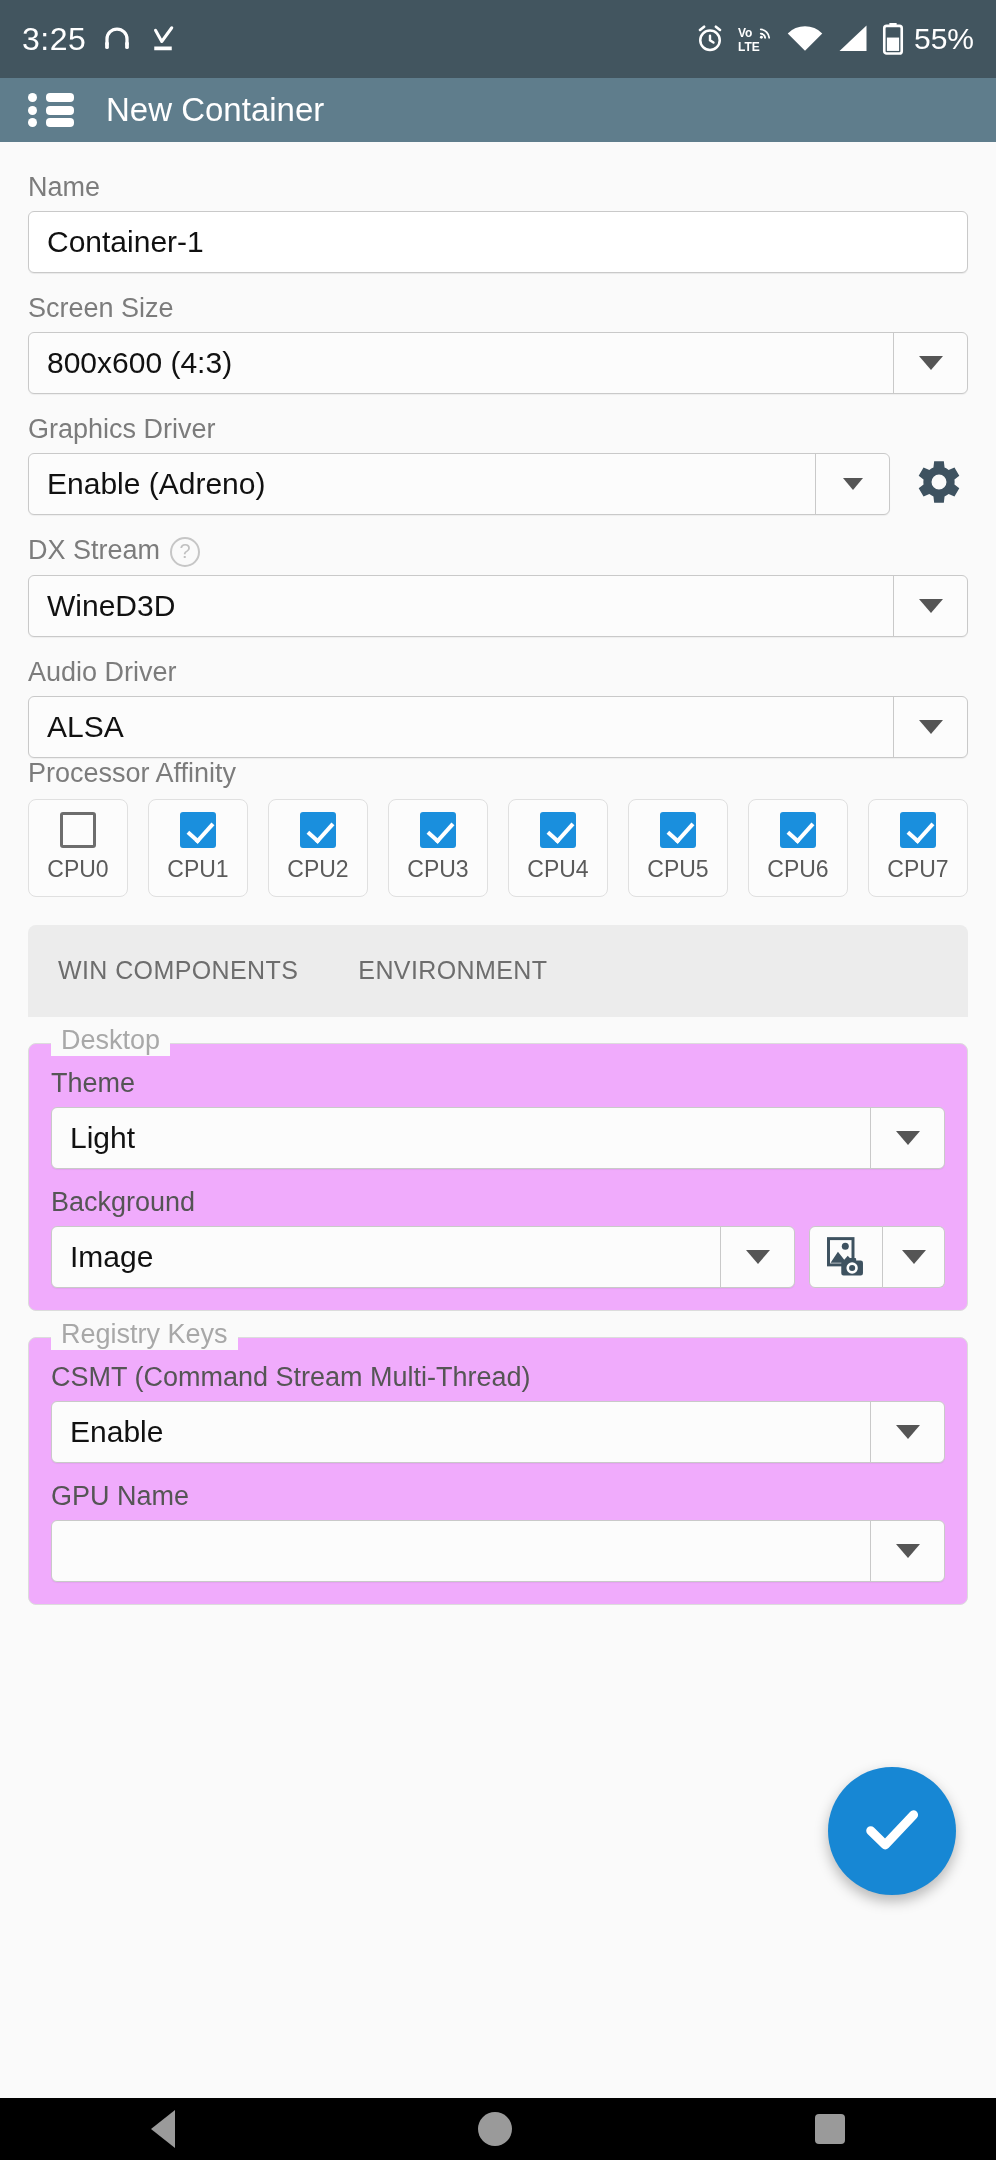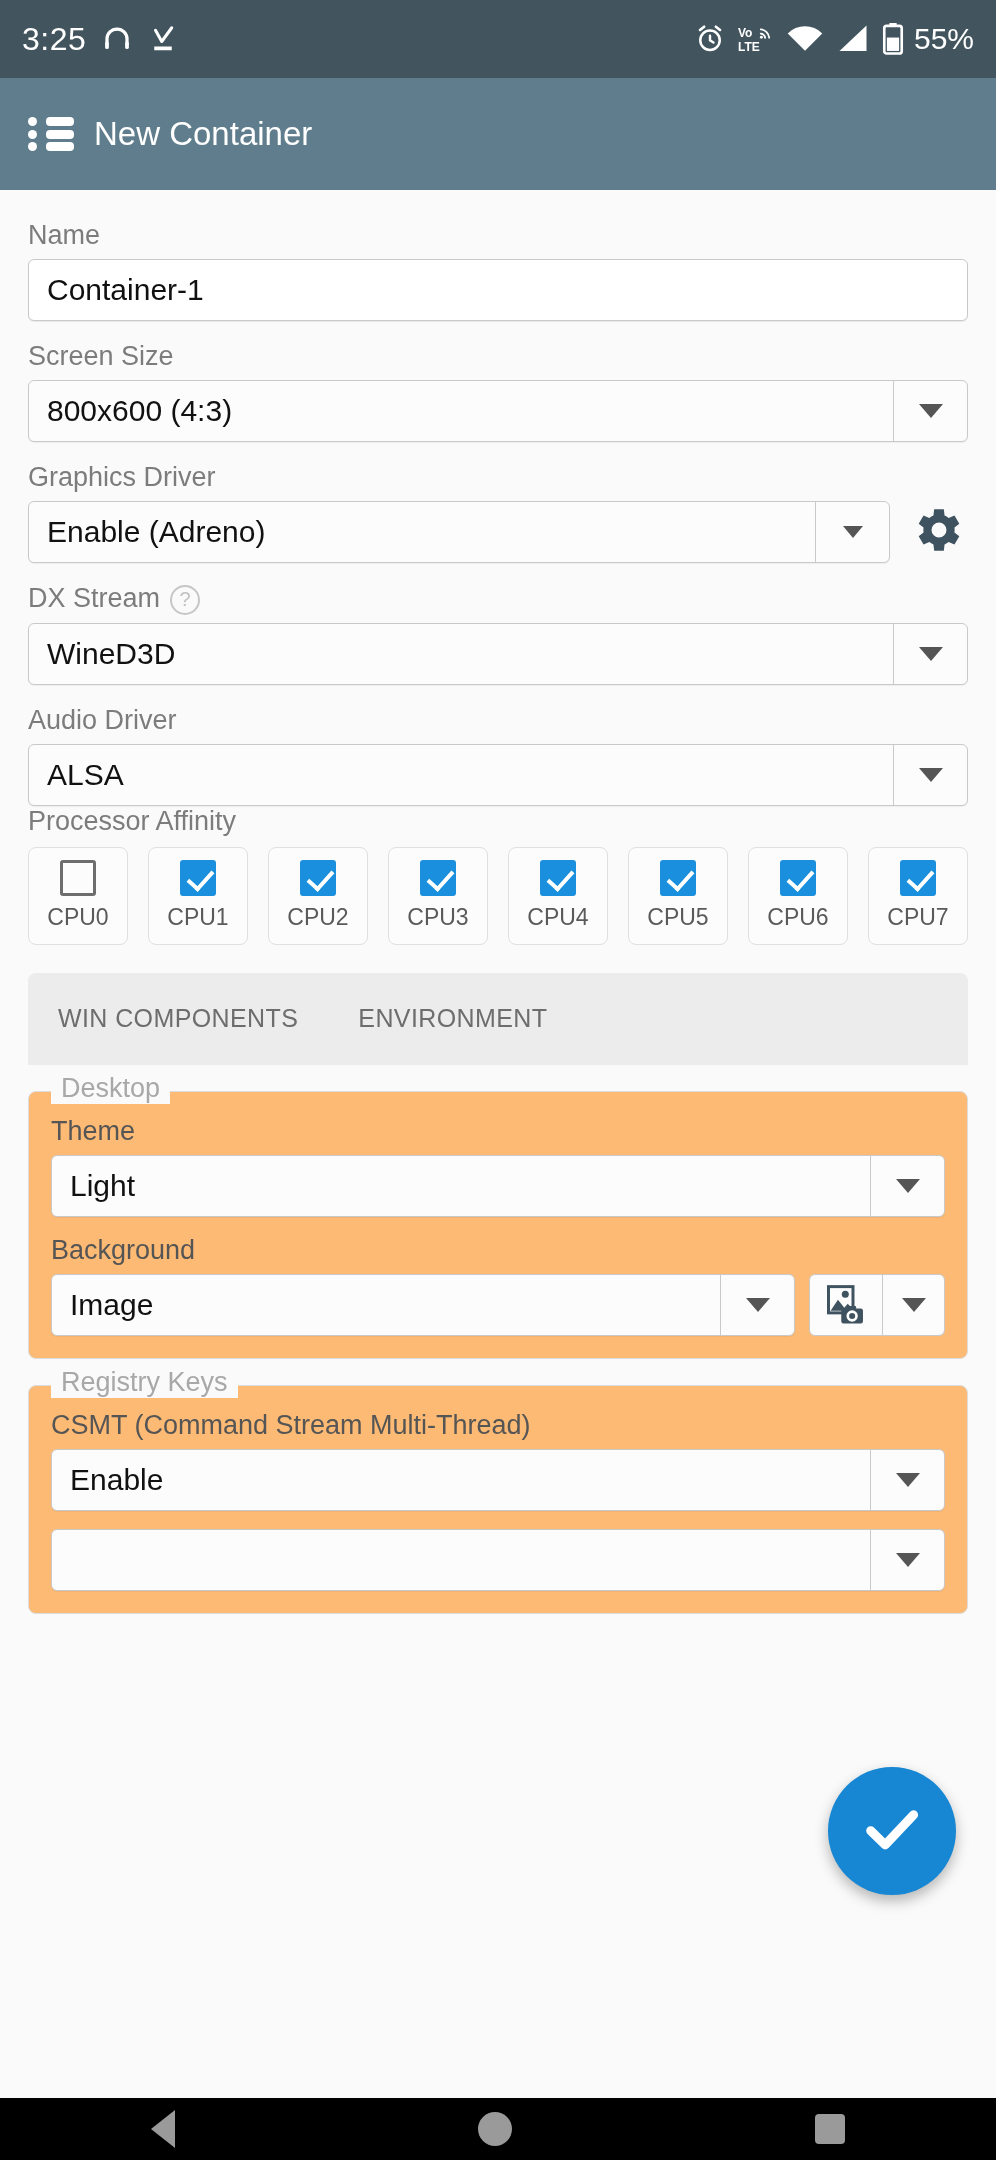--- a/index.html
+++ b/index.html
@@ -18,22 +18,22 @@
     padding: 0 22px;
   }
   .sb-left { display: flex; align-items: center; gap: 14px; }
   .sb-clock { font-size: 32px; letter-spacing: .5px; }
   .sb-right { display: flex; align-items: center; gap: 12px; }
   .sb-batt-pct { font-size: 30px; margin-left: -2px; }
   .ic { display: inline-block; line-height: 0; }
 
   
   .appbar {
-    height: 112px; background: #5f7d8c; display: flex; align-items: center;
-    padding: 0 28px; gap: 20px;
+    height: 64px; background: #5f7d8c; display: flex; align-items: center;
+    padding: 0 28px; gap: 32px;
   }
   .listicon { width: 46px; height: 34px; display: flex; flex-direction: column; justify-content: space-between; }
   .listicon .row { display: flex; align-items: center; gap: 9px; }
   .listicon .dot { width: 9px; height: 9px; border-radius: 50%; background: #fff; }
   .listicon .bar { width: 28px; height: 9px; border-radius: 4px; background: #fff; }
   .appbar-title { color: #fff; font-size: 33px; font-weight: 400; }
 
   
   .content { padding: 30px 28px 0 28px; }
   .field-label { font-size: 27px; color: #7c7c7c; margin-bottom: 8px; display: block; }
@@ -101,21 +101,21 @@
     font-size: 25px; color: #6d6d6d; letter-spacing: .4px; white-space: nowrap;
   }
   .tab.active { color: #1a1a1a; background: #f2f2f2; position: relative; }
   .tab.active::after {
     content: ""; position: absolute; left: 0; right: 0; bottom: 0; height: 6px; background: #1787d4;
   }
 
   
   .fset {
     border: 1px solid #dcdcdc; border-radius: 8px; margin-top: 26px;
-    padding: 18px 22px 22px 22px; position: relative; background: #fdba74;
+    padding: 18px 22px 22px 22px; position: relative; background: #f0abfc;
   }
   .fset-legend {
     position: absolute; top: -19px; left: 22px; background: #fafafa;
     padding: 0 10px; font-size: 27px; color: #a8a8a8;
   }
   .fset .field-label { font-size: 27px; color: #555; margin: 6px 0 8px; }
 
   .iconbtn {
     width: 74px; height: 62px; border: 1px solid #c9c9c9; border-radius: 6px 0 0 6px;
     background: #fcfcfc; display: flex; align-items: center; justify-content: center;
@@ -359,20 +359,21 @@
       <label class="field-label">CSMT (Command Stream Multi-Thread)</label>
       <div class="inline-row" style="margin-bottom:18px">
         <div class="spinner">
           <div class="val">Enable</div>
           <div class="arrowcell">
               <span class="caret"></span>
             </div>
         </div>
       </div>
 
+      <label class="field-label">GPU Name</label>
       <div class="inline-row">
         <div class="spinner">
           <div class="val"></div>
           <div class="arrowcell">
               <span class="caret"></span>
             </div>
         </div>
       </div>
     </div>
 

